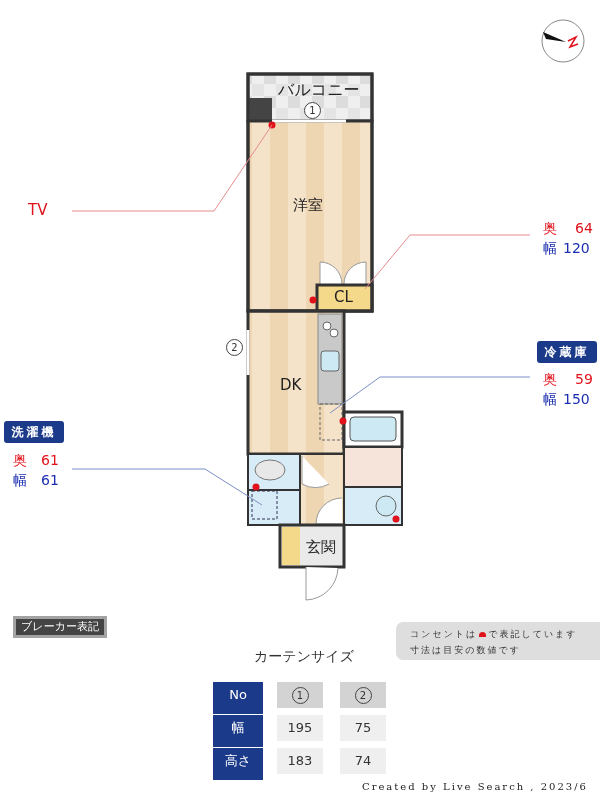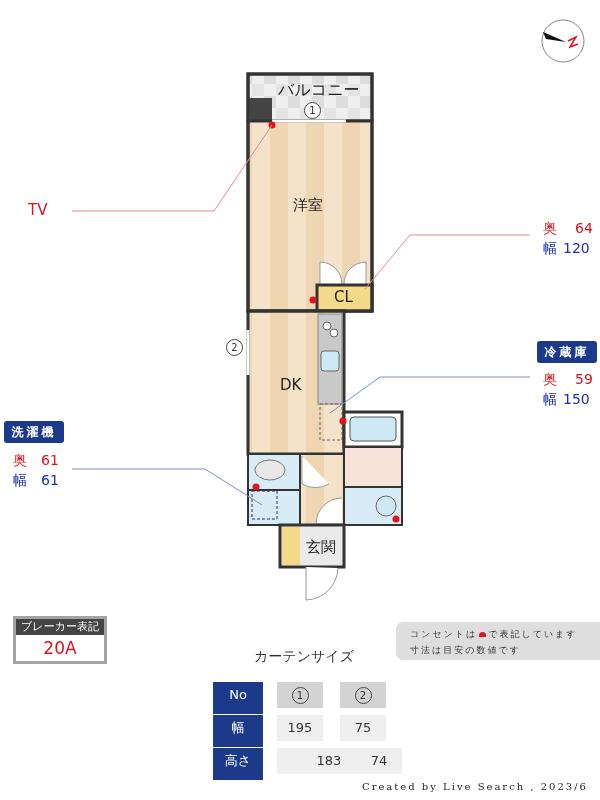--- a/index.html
+++ b/index.html
@@ -122,36 +122,35 @@
 </div>
 
 <div class="abs label-box" style="left:4px;top:421px;width:60px;">洗濯機</div>
 <div class="abs dim" style="left:13px;top:450px;">
   <div class="red"><span>奥</span><span class="num" style="margin-left:14px;">61</span></div>
   <div class="blue"><span>幅</span><span class="num" style="margin-left:14px;">61</span></div>
 </div>
 
 <div class="abs" style="left:13px;top:616px;width:88px;border:3px solid #a3a3a3;">
   <div style="background:#444;color:#fff;font-size:11px;text-align:center;line-height:16px;">ブレーカー表記</div>
-  <div class="red" style="font-size:17px;text-align:center;line-height:26px;">20A</div>
 </div>
 
 <div class="abs" style="left:396px;top:622px;width:228px;height:38px;background:#dedede;border-radius:7px;font-size:9px;color:#333;letter-spacing:2px;">
   <div style="position:absolute;left:14px;top:6px;white-space:nowrap;">
     <span>コンセントは</span><span style="display:inline-block;width:7px;height:5px;background:#e0121b;border-radius:4px 4px 0 0;margin:0 2px;"></span><span>で表記しています</span>
   </div>
   <div style="position:absolute;left:14px;top:22px;white-space:nowrap;">寸法は目安の数値です</div>
 </div>
 
 <div class="abs" style="left:254px;top:648px;font-size:14px;color:#333;">カーテンサイズ</div>
 <div class="abs" style="left:213px;top:682px;">
   <div class="abs tbl-hdr" style="left:0;top:0;">No</div>
   <div class="abs tbl-hdr" style="left:0;top:33px;">幅</div>
   <div class="abs tbl-hdr" style="left:0;top:66px;">高さ</div>
   <div class="abs tbl-num" style="left:64px;top:0;"><span class="circ" style="background:transparent;margin-top:5px;line-height:15px;">1</span></div>
   <div class="abs tbl-val" style="left:64px;top:33px;">195</div>
-  <div class="abs tbl-val" style="left:64px;top:66px;padding-left:29px;">183</div>
+  <div class="abs tbl-val" style="left:64px;top:66px;">183</div>
   <div class="abs tbl-num" style="left:127px;top:0;"><span class="circ" style="background:transparent;margin-top:5px;line-height:15px;">2</span></div>
   <div class="abs tbl-val" style="left:127px;top:33px;">75</div>
-  <div class="abs tbl-val" style="left:127px;top:66px;padding-left:16px;">74</div>
+  <div class="abs tbl-val" style="left:127px;top:66px;">74</div>
 </div>
 
 <div class="abs" style="left:362px;top:781px;font-family:'DejaVu Serif',serif;font-size:10px;letter-spacing:2px;color:#222;white-space:nowrap;">Created by Live Search , 2023/6</div>
 
 </body></html>

